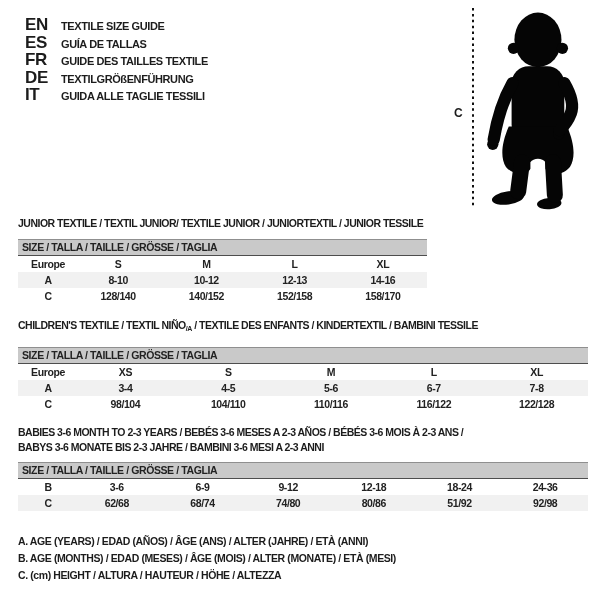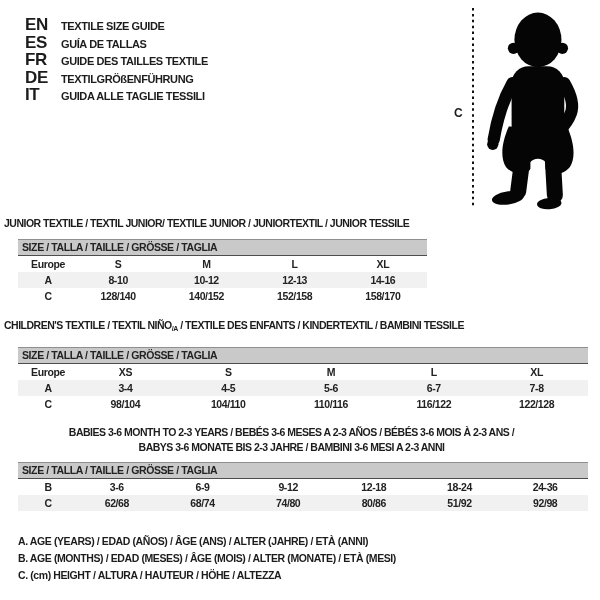--- a/index.html
+++ b/index.html
@@ -10,21 +10,21 @@
   
   .langs{position:absolute;left:25px;top:16px;}
   .lang-row{height:17.5px;line-height:17.5px;white-space:nowrap;}
   .lang-code{display:inline-block;width:36px;font-size:17px;font-weight:bold;letter-spacing:-0.4px;}
   .lang-title{font-size:11px;font-weight:bold;letter-spacing:-0.4px;}
   
   .measure-line{position:absolute;left:471px;top:8px;}
   .measure-label{position:absolute;left:454px;top:106px;font-size:12px;font-weight:bold;}
   .baby-svg{position:absolute;left:480px;top:6px;}
   
-  .tbl-title{position:absolute;left:4px;font-size:10.5px;font-weight:bold;letter-spacing:-0.5px;white-space:nowrap;text-align:center;}
+  .tbl-title{position:absolute;left:18px;font-size:10.5px;font-weight:bold;letter-spacing:-0.5px;white-space:nowrap;}
   .tbl-title .subscript{font-size:7px;vertical-align:-2px;font-weight:bold;}
   .tbl-title.two-line{white-space:normal;line-height:15px;}
   
   .size-table{position:absolute;border-collapse:collapse;table-layout:fixed;}
   .size-table td{
     font-size:10.5px;font-weight:bold;letter-spacing:-0.4px;color:#222;
     text-align:center;height:16px;line-height:16px;padding:0;white-space:nowrap;overflow:hidden;
   }
   .size-table td.lbl{text-align:center;padding-left:4px;}
   .size-table tr.alt td{background:#f1f1f1;}

